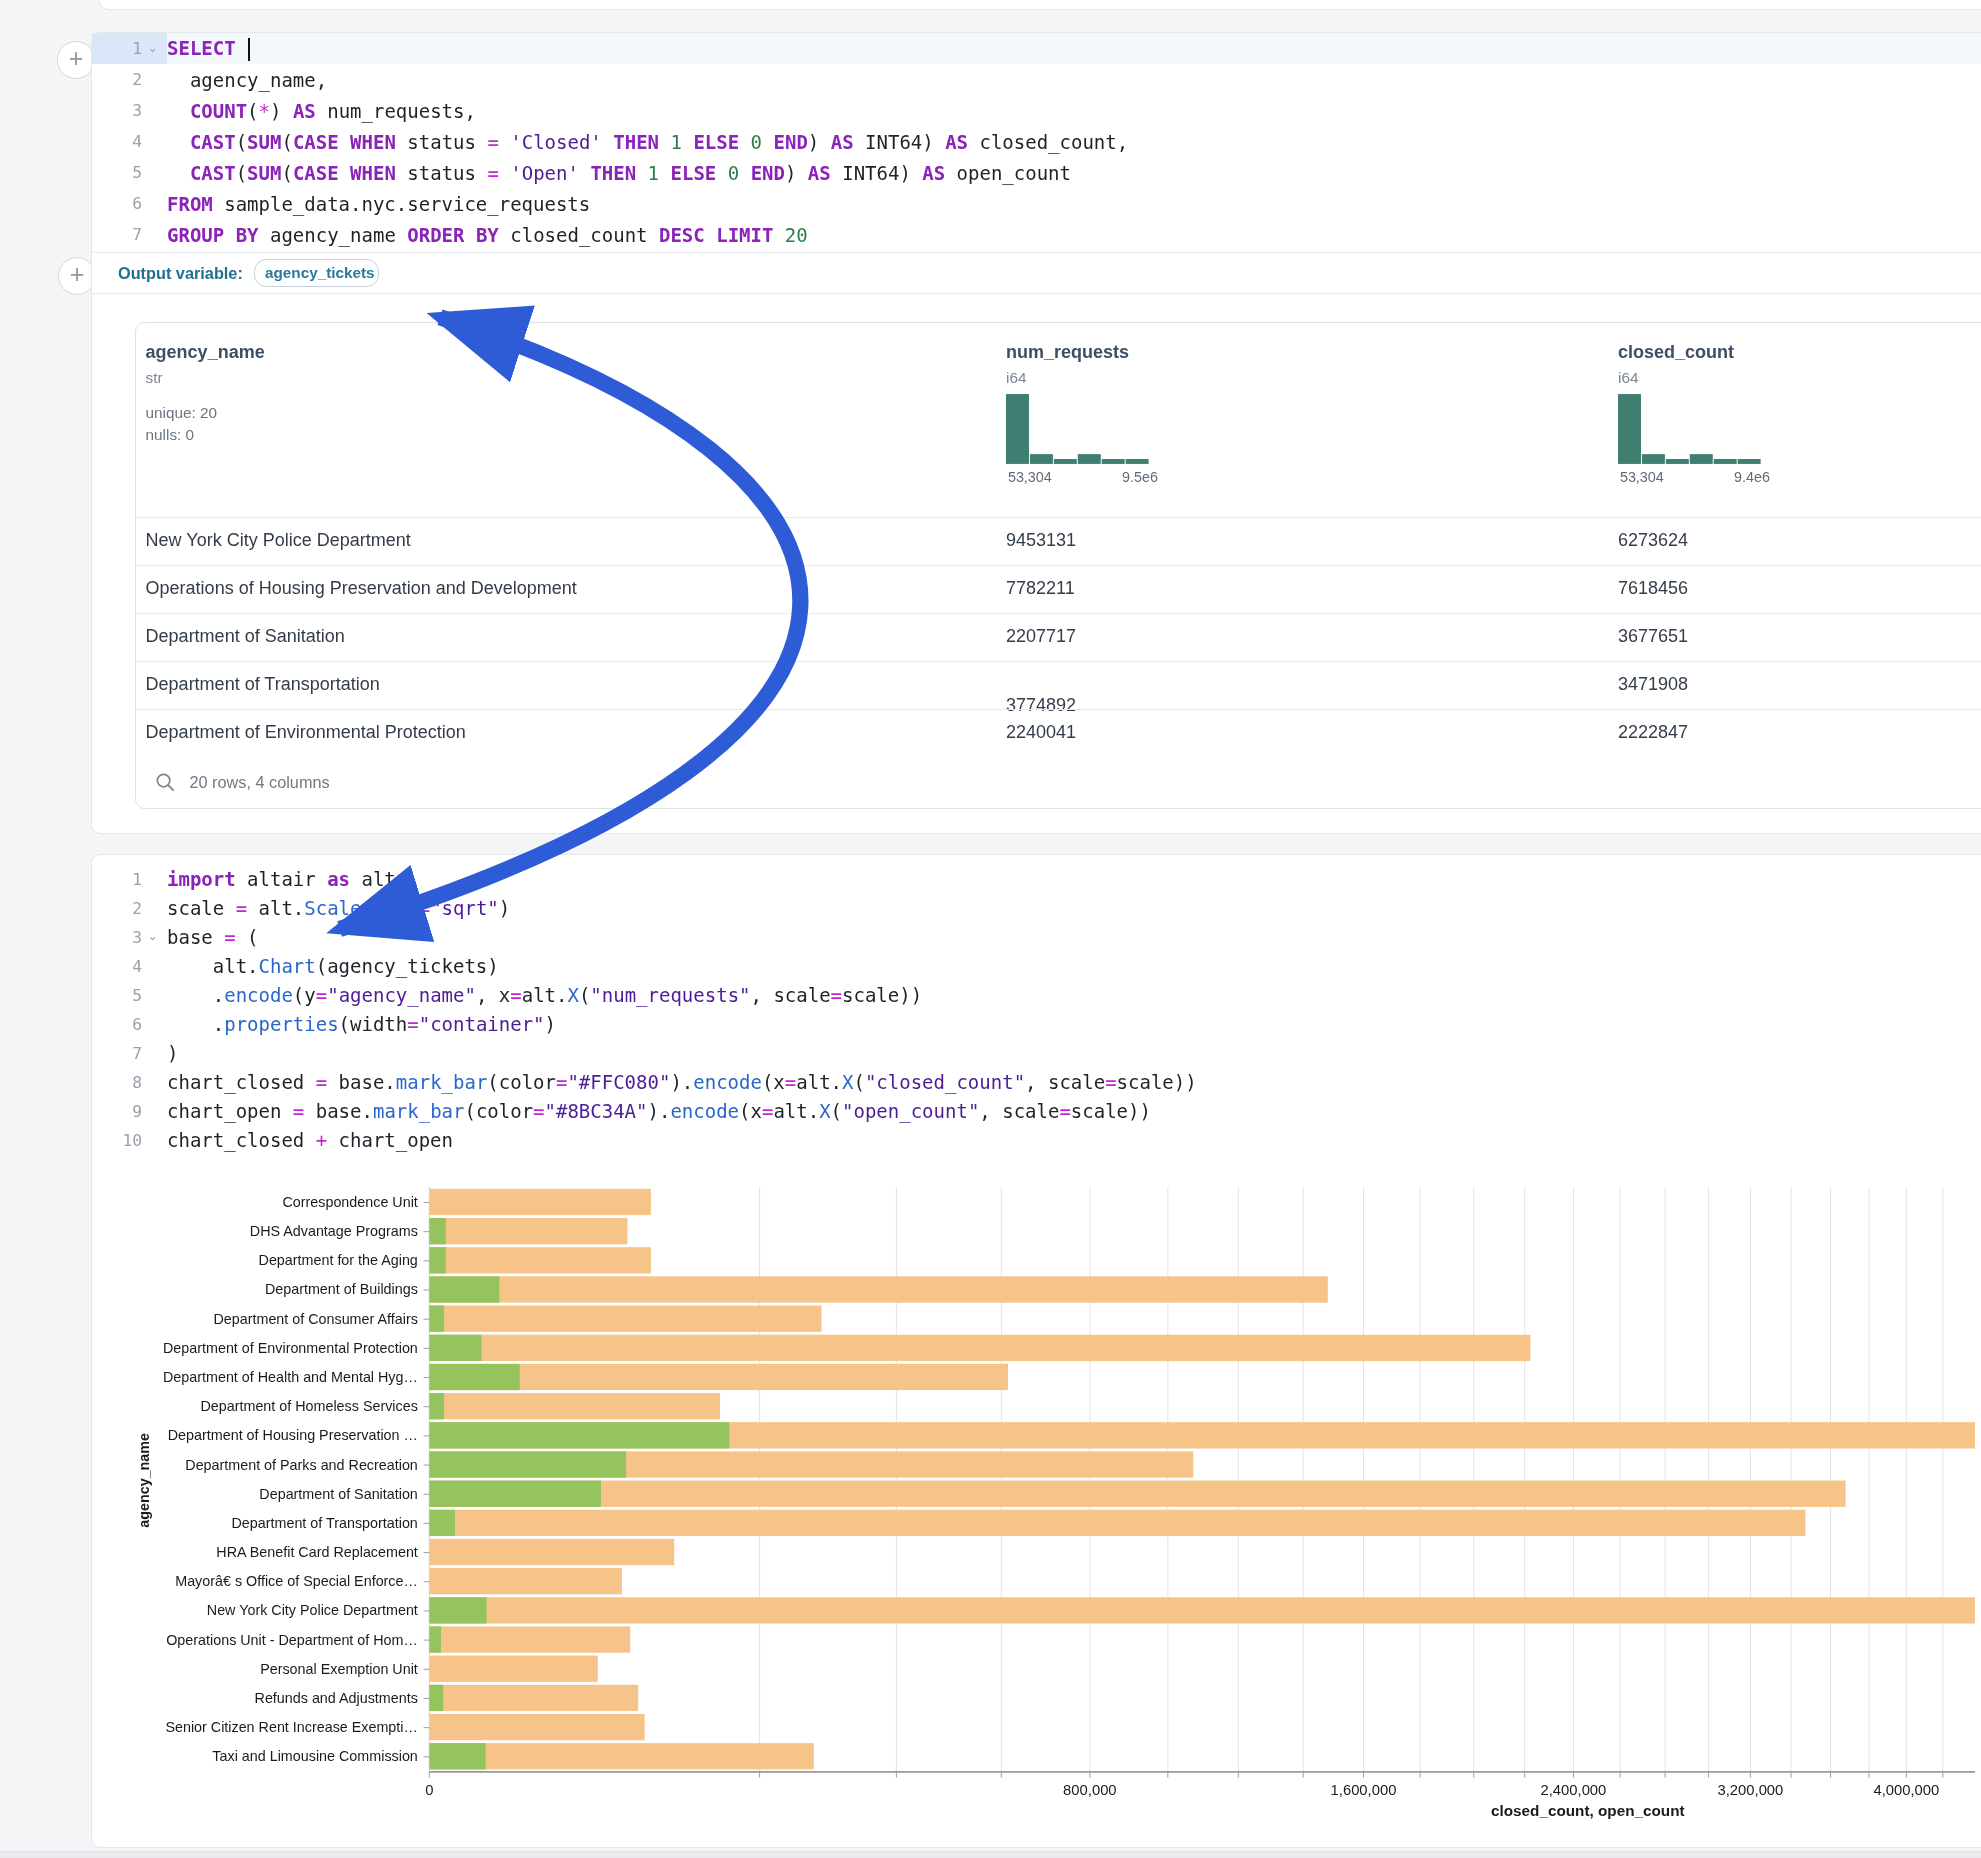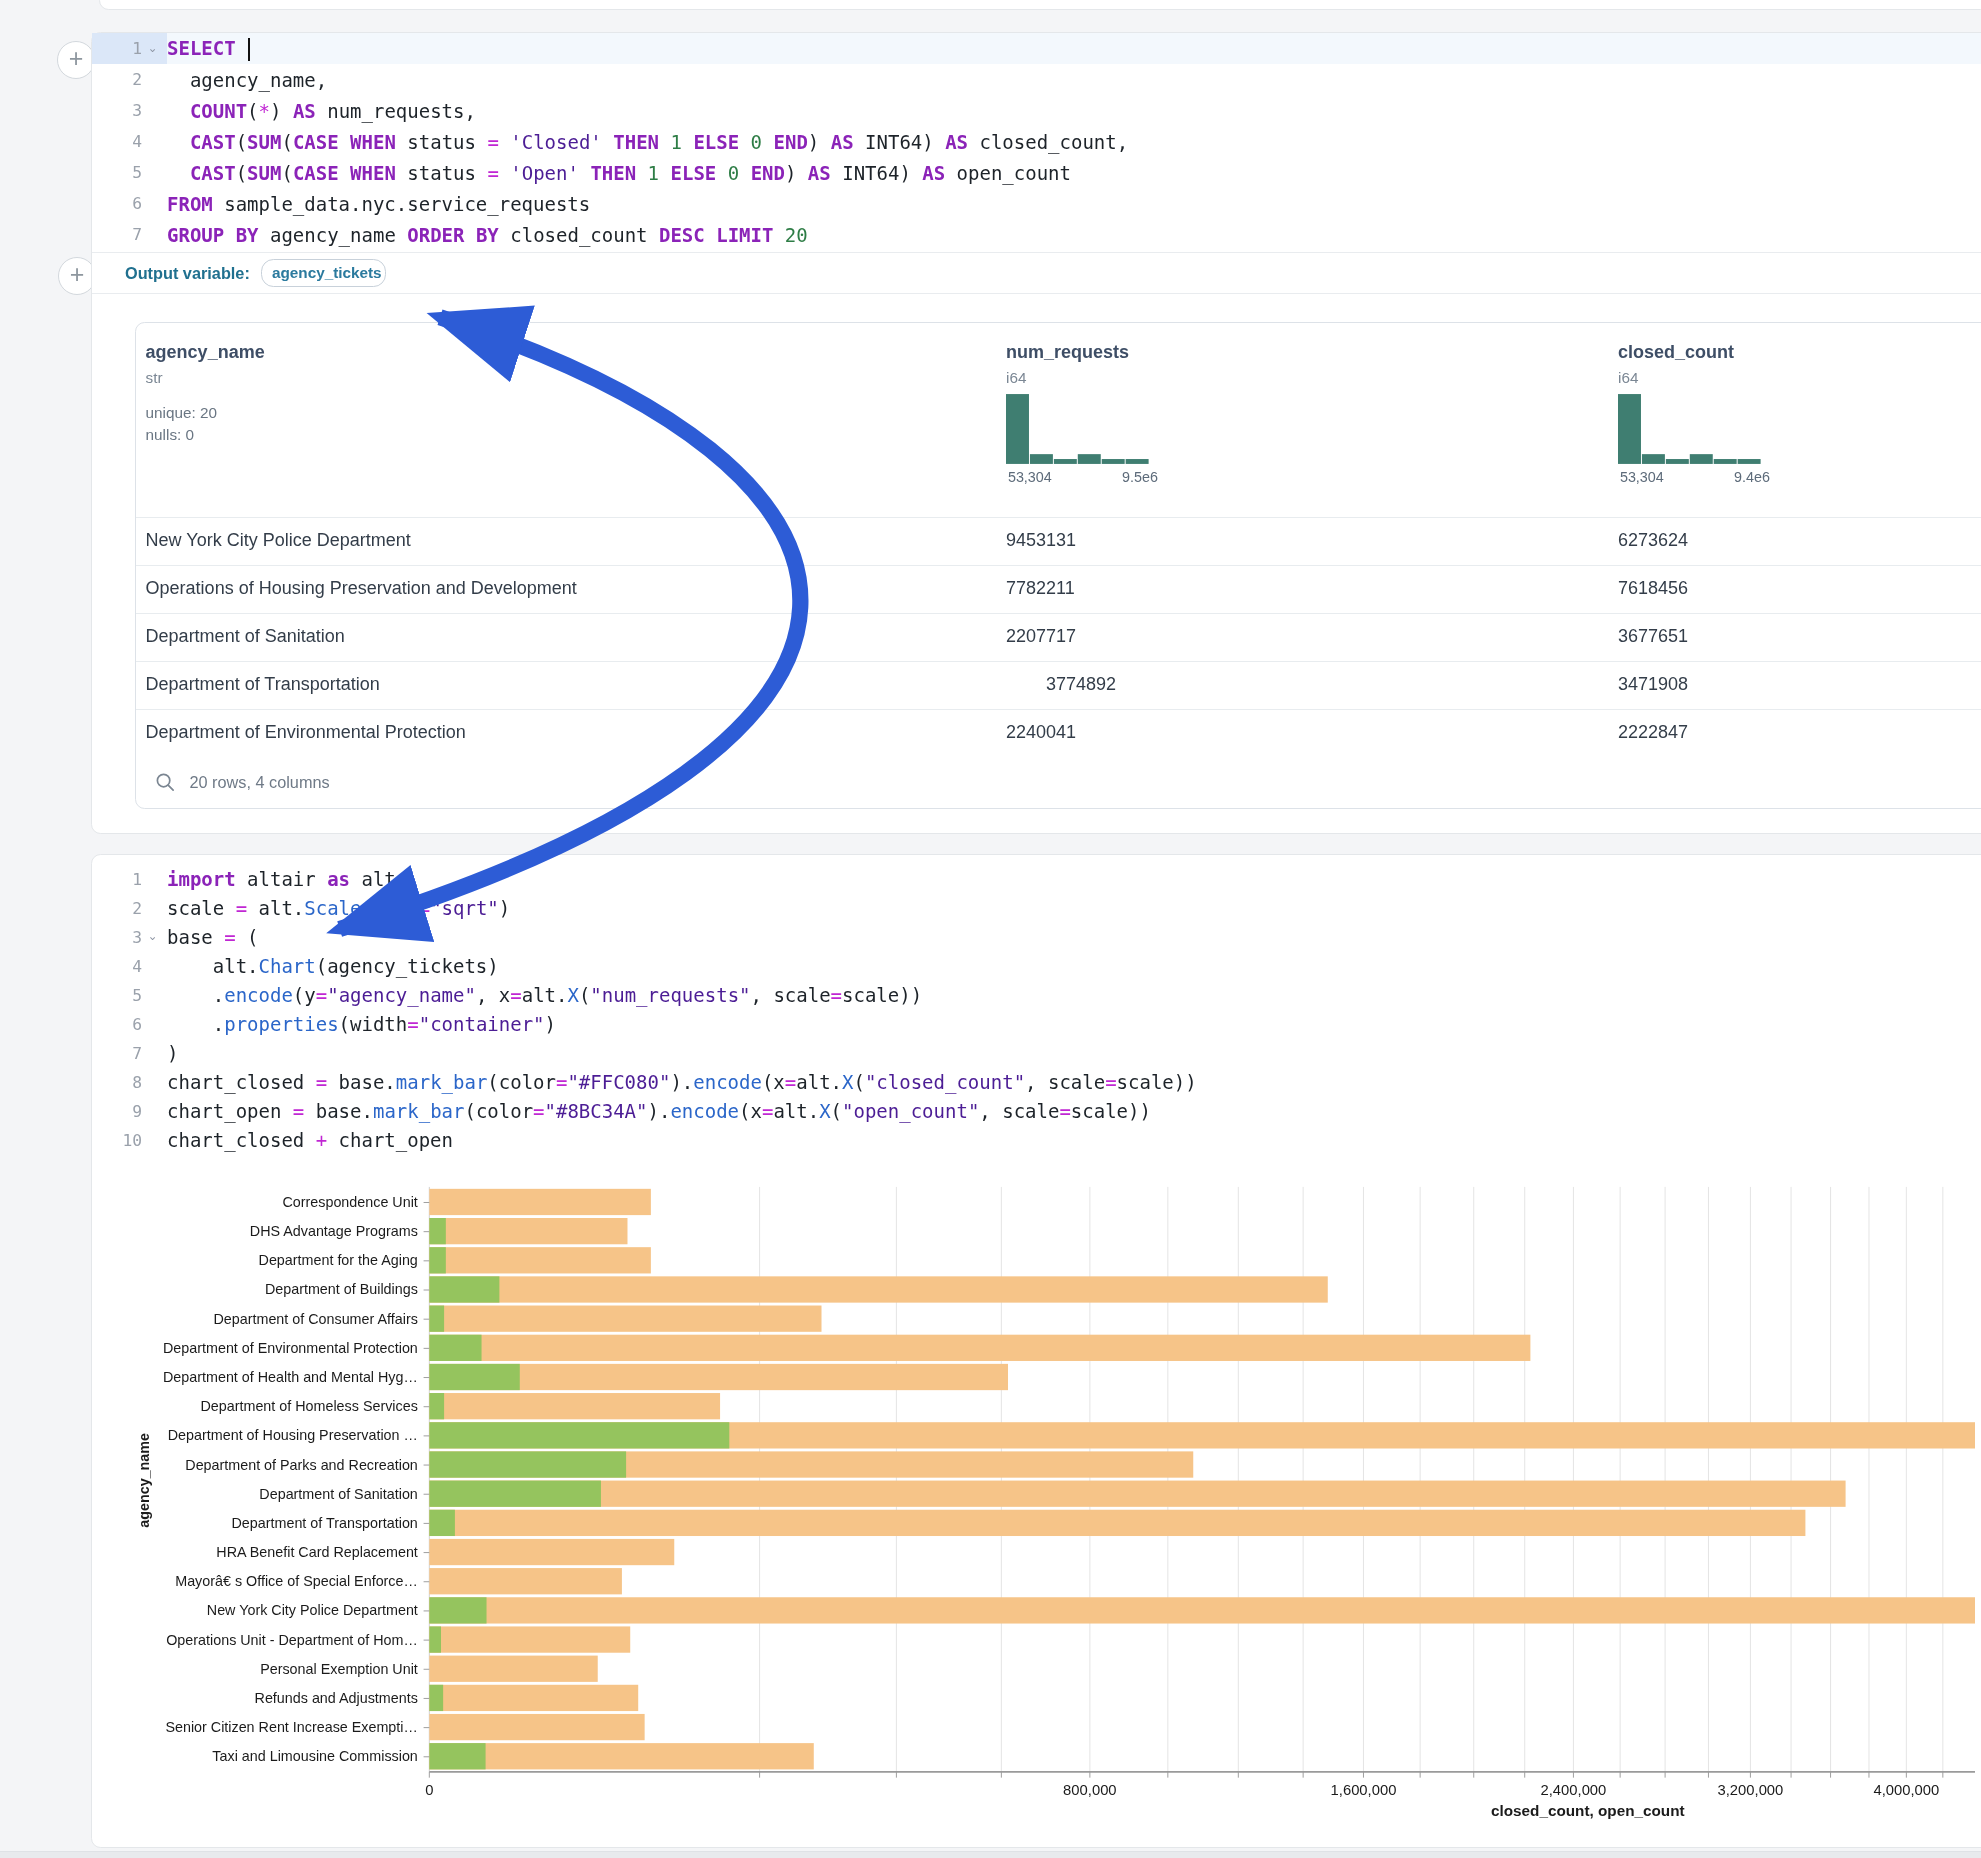--- a/index.html
+++ b/index.html
@@ -32,21 +32,21 @@
   .tok-num{color:#2e7d46;}
   .tok-op{color:#c026d3;}
   .tok-plain{color:#1d2329;}
   .cursor{display:inline-block;width:1.9px;height:23px;background:#111;vertical-align:middle;margin-left:1px;}
   
   .outvar-row{
     position:absolute;left:0;right:0;top:219px;height:40px;
     border-top:1px solid #e9ecef;border-bottom:1px solid #e9ecef;
     display:flex;align-items:center;
   }
-  .outvar-label{margin-left:33px;font-size:16.3px;font-weight:bold;color:#20708f;}
+  .outvar-label{margin-left:26px;font-size:16.3px;font-weight:bold;color:#20708f;}
   .outvar-pill{
     margin-left:11.5px;width:113px;height:26px;line-height:26px;
     border:1px solid #c8d1da;border-radius:12.4px;background:#fff;
     font-size:15.3px;font-weight:bold;color:#2b7a9e;
     padding-left:9.6px;overflow:hidden;white-space:nowrap;cursor:pointer;
   }
   
   .tbl-card{position:absolute;left:43px;top:289px;width:1854px;height:485px;
     border:1px solid #dde2e8;border-radius:9.6px;background:#fff;overflow:hidden;}
   .tbl-header{position:absolute;left:0;top:0;right:0;height:194px;}
@@ -139,21 +139,21 @@
           <span style="left: 870px;">7782211</span>
           <span style="left: 1482px;">7618456</span>
         </div>
         <div class="tbl-row">
           <span style="left: 9.6px;">Department of Sanitation</span>
           <span style="left: 870px;">2207717</span>
           <span style="left: 1482px;">3677651</span>
         </div>
         <div class="tbl-row">
           <span style="left: 9.6px;">Department of Transportation</span>
-          <span style="left: 910px;">3774892</span>
+          <span style="left: 870px; margin-top: 21px;">3774892</span>
           <span style="left: 1482px;">3471908</span>
         </div>
         <div class="tbl-row">
           <span style="left: 9.6px;">Department of Environmental Protection</span>
           <span style="left: 870px;">2240041</span>
           <span style="left: 1482px; text-align: right;">2222847</span>
         </div>
       </div>
     <div class="tbl-footer">
       <span class="search-wrap">

